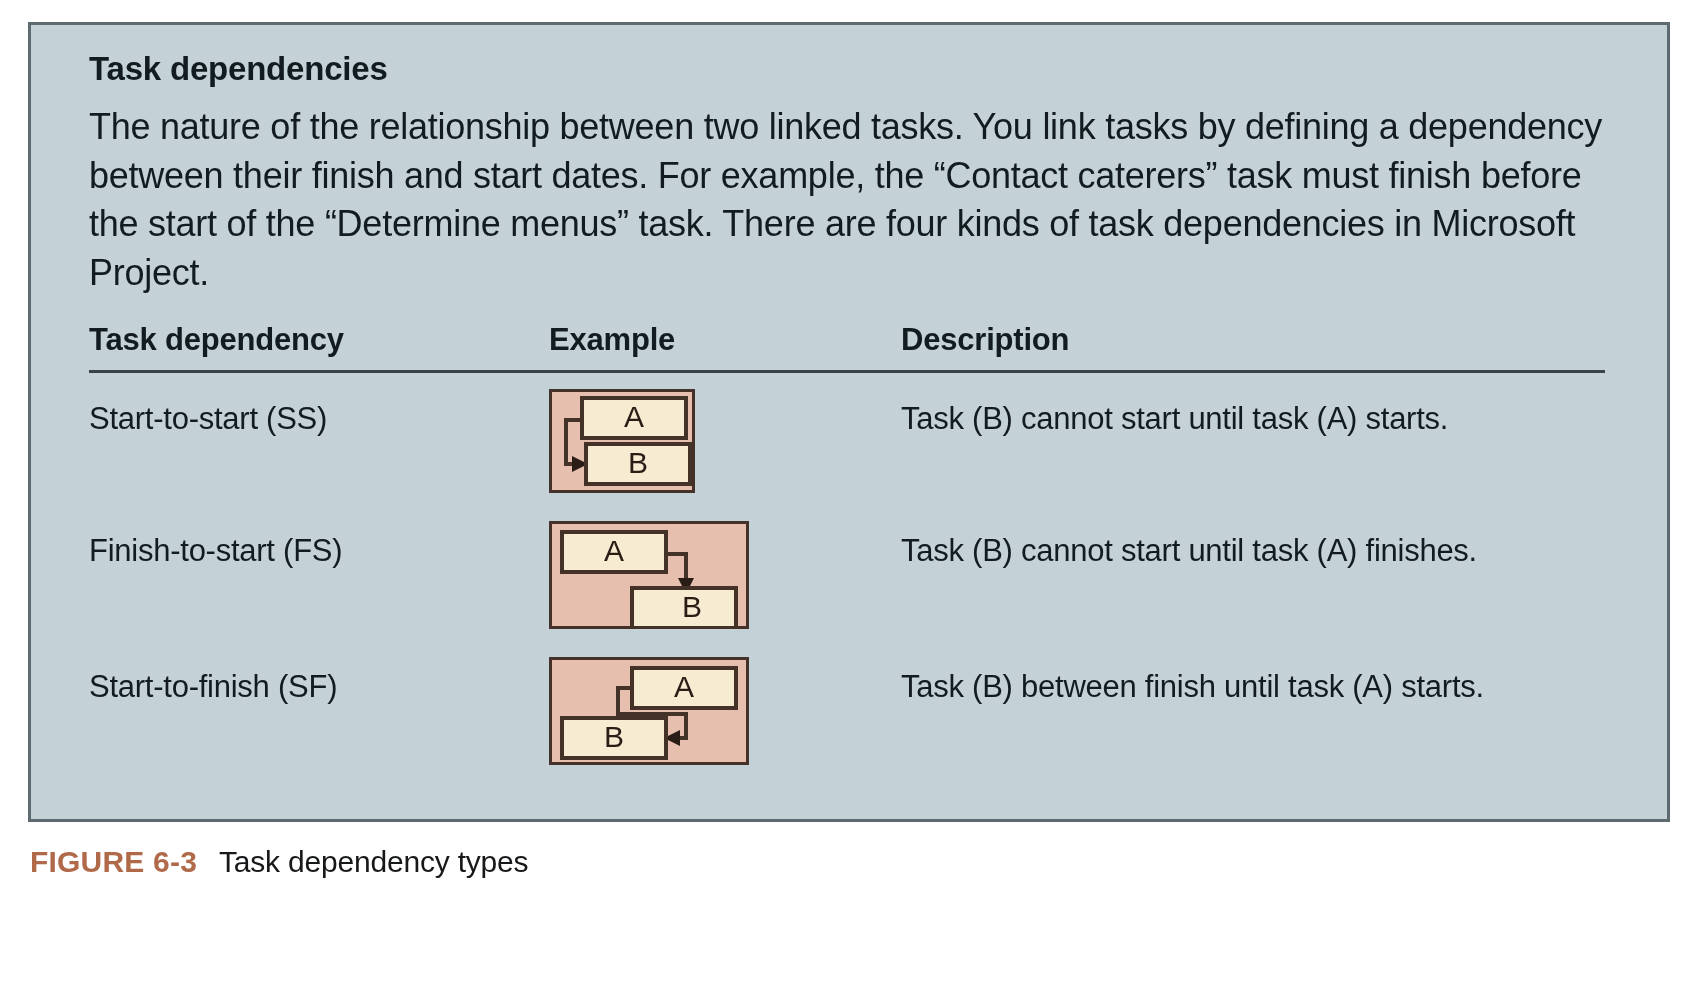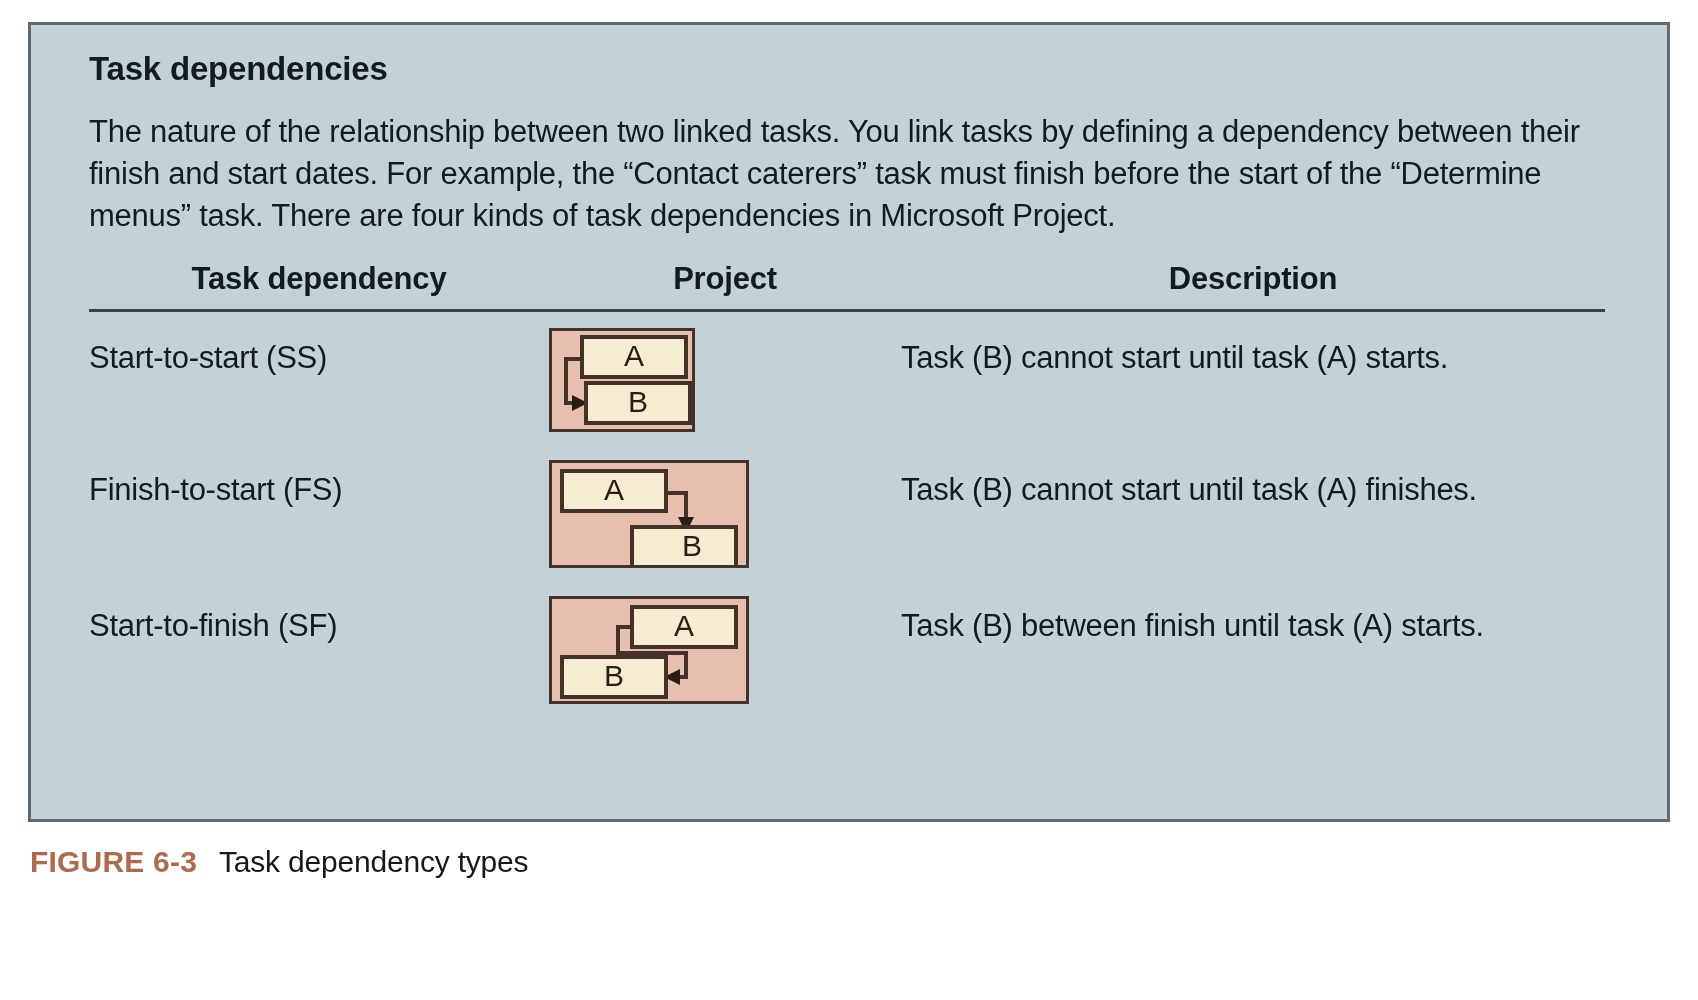--- a/index.html
+++ b/index.html
@@ -36,46 +36,46 @@
 
   .panel-inner {
     padding: 26px 56px 0 58px;
   }
 
   .panel-title {
     font-size: 33px;
     font-weight: bold;
     color: #111b20;
     letter-spacing: -0.2px;
-    margin: 0 0 24px 0;
+    margin: 0 0 16px 0;
     line-height: 1.1;
   }
 
   .panel-para {
-    font-size: 31px;
+    font-size: 36px;
     color: #111b20;
     line-height: 1.35;
     margin: 0 0 24px 0;
     max-width: 1520px;
     letter-spacing: -0.25px;
   }
 
   
   .dep-table {
     width: 1516px;
     border-collapse: collapse;
     table-layout: fixed;
   }
 
   .dep-table col.c-type  { width: 460px; }
   .dep-table col.c-ex    { width: 352px; }
   .dep-table col.c-desc  { width: 704px; }
 
   .dep-table th {
-    text-align: center;
+    text-align: left;
     font-size: 31px;
     font-weight: bold;
     color: #111b20;
     padding: 0 0 12px 0;
     border-bottom: 3px solid #3a4349;
     vertical-align: bottom;
     letter-spacing: -0.2px;
   }
 
   .dep-table td {
@@ -137,21 +137,21 @@
 
       <table class="dep-table">
         <colgroup>
           <col class="c-type">
             <col class="c-ex">
             <col class="c-desc">
         </colgroup>
         <thead>
           <tr>
             <th>Task dependency</th>
-            <th>Project</th>
+            <th>Example</th>
             <th>Description</th>
           </tr>
         </thead>
         <tbody>
 
           <tr>
             <td class="cell-type">Start-to-start (SS)</td>
             <td class="cell-example">
               <div class="diagram" style="width:146px;height:104px;">
                 <svg width="140" height="98" viewBox="0 0 140 98">

